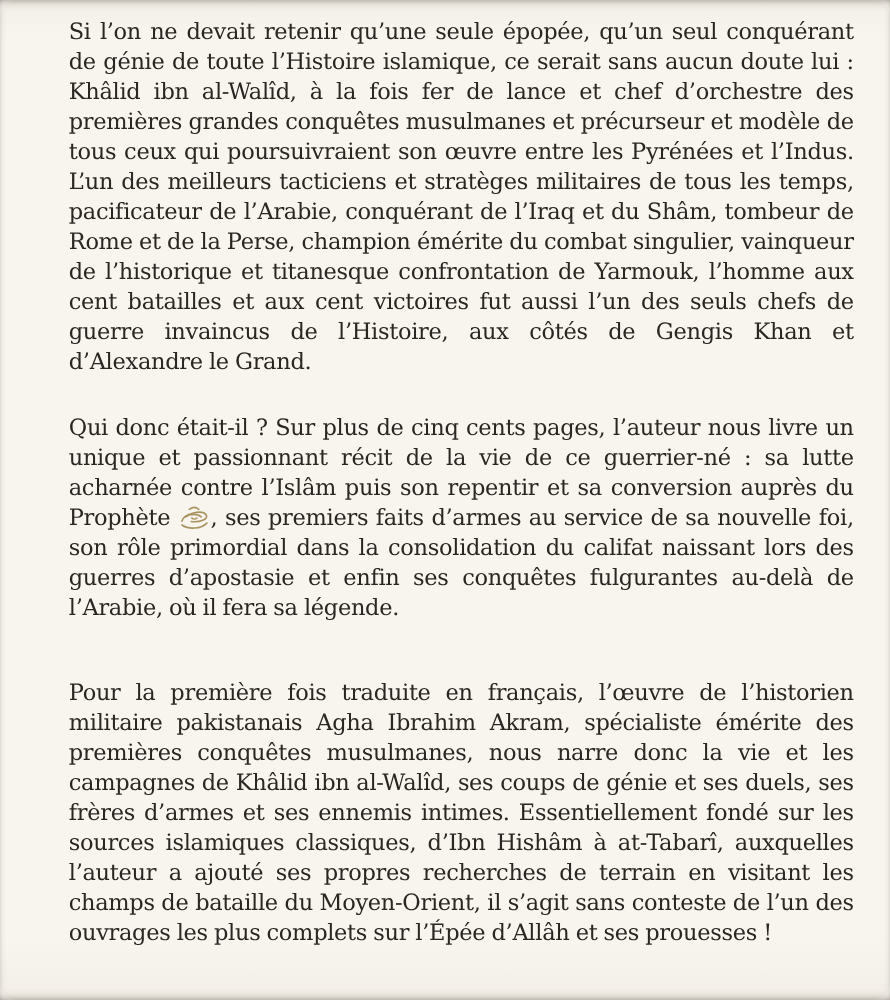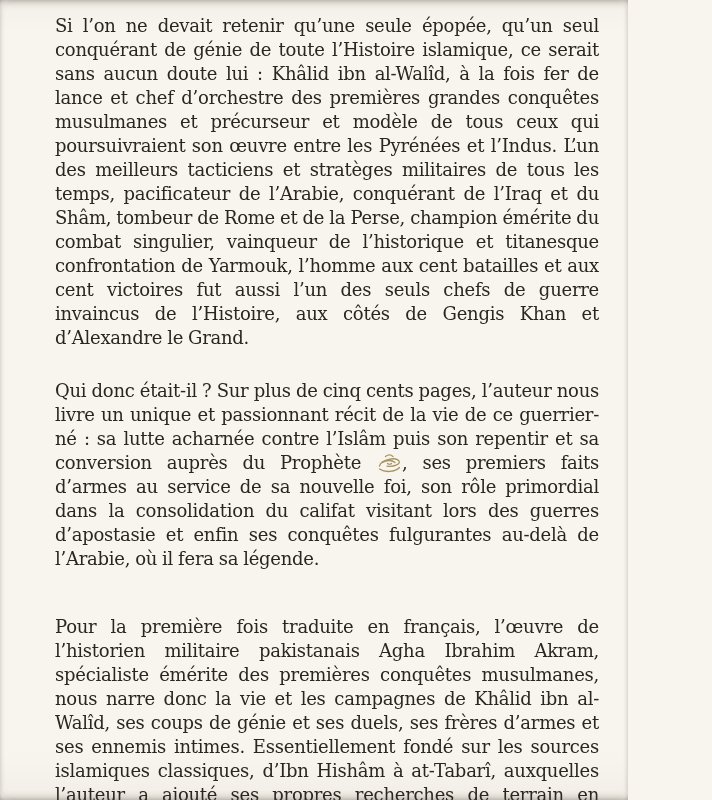--- a/index.html
+++ b/index.html
@@ -2,21 +2,21 @@
 <html lang="fr"><head>
 <meta charset="utf-8">
 <style>
   html, body { margin: 0; padding: 0; }
   body {
     width: 712px; height: 800px; overflow: hidden;
     background: #f8f5ef;
   }
   .page {
     position: relative;
-    width: 628px; height: 800px;
+    width: 712px; height: 800px;
     box-sizing: border-box;
     padding: 14px 29px 0 55px;
     background: linear-gradient(180deg, #f3efe8 0%, #f8f5ef 4%, #f8f5ef 94%, #f2eee7 100%);
     border-radius: 14px;
   }
   
   .page::before {
     content: ""; position: absolute; inset: 0; pointer-events: none;
     box-shadow:
       inset 0 6px 8px -6px rgba(70,60,45,0.55),
@@ -51,18 +51,18 @@
     <p>Si l’on ne devait retenir qu’une seule épopée, qu’un seul conquérant de génie de toute l’Histoire islamique, ce serait sans aucun doute lui&nbsp;: Khâlid ibn al-Walîd, à la fois fer de lance et chef d’orchestre des premières grandes conquêtes musulmanes et précurseur et modèle de tous ceux qui poursuivraient son œuvre entre les Pyrénées et l’Indus. L’un des meilleurs tacticiens et stratèges militaires de tous les temps, pacificateur de l’Arabie, conquérant de l’Iraq et du Shâm, tombeur de Rome et de la Perse, champion émérite du combat singulier, vainqueur de l’historique et titanesque confrontation de Yarmouk, l’homme aux cent batailles et aux cent victoires fut aussi l’un des seuls chefs de guerre invaincus de l’Histoire, aux côtés de Gengis Khan et d’Alexandre le Grand.</p>
 
     <p><span>Qui donc était-il&nbsp;? Sur plus de cinq cents pages, l’auteur nous livre un unique et passionnant récit de la vie de ce guerrier-né&nbsp;: sa lutte acharnée contre l’Islâm puis son repentir et sa conversion auprès du Prophète&nbsp;</span><span class="pbuh"><svg width="26" height="22" viewBox="0 0 26 22" aria-hidden="true">
           <g fill="none" stroke="#a9935f" stroke-width="1.3" stroke-linecap="round">
             <path d="M3.5 14 C5 7.5, 20 4.5, 23 9 C25 12.5, 17.5 15, 11 14.2"></path>
             <path d="M6.5 10.5 C10 7.8, 16 7.8, 19 10.5"></path>
             <path d="M3.5 17 C9 20.8, 19 20.2, 23.5 15.5"></path>
             <path d="M9.5 4.5 C12 2.6, 15 2.6, 17 4.5"></path>
             <path d="M11.5 11.5 C12.5 12.4, 14.5 12.4, 15.5 11.5"></path>
           </g>
-        </svg></span><span>, ses premiers faits d’armes au service de sa nouvelle foi, son rôle primordial dans la consolidation du califat visitant lors des guerres d’apostasie et enfin ses conquêtes fulgurantes au-delà de l’Arabie, où il fera sa légende.</span></p>
+        </svg></span><span>, ses premiers faits d’armes au service de sa nouvelle foi, son rôle primordial dans la consolidation du califat naissant lors des guerres d’apostasie et enfin ses conquêtes fulgurantes au-delà de l’Arabie, où il fera sa légende.</span></p>
 
     <p>Pour la première fois traduite en français, l’œuvre de l’historien militaire pakistanais Agha Ibrahim Akram, spécialiste émérite des premières conquêtes musulmanes, nous narre donc la vie et les campagnes de Khâlid ibn al-Walîd, ses coups de génie et ses duels, ses frères d’armes et ses ennemis intimes. Essentiellement fondé sur les sources islamiques classiques, d’Ibn Hishâm à at-Tabarî, auxquelles l’auteur a ajouté ses propres recherches de terrain en visitant les champs de bataille du Moyen-Orient, il s’agit sans conteste de l’un des ouvrages les plus complets sur l’Épée d’Allâh et ses prouesses&nbsp;!</p>
 
   </div>
 </div>
 
 </body></html>

